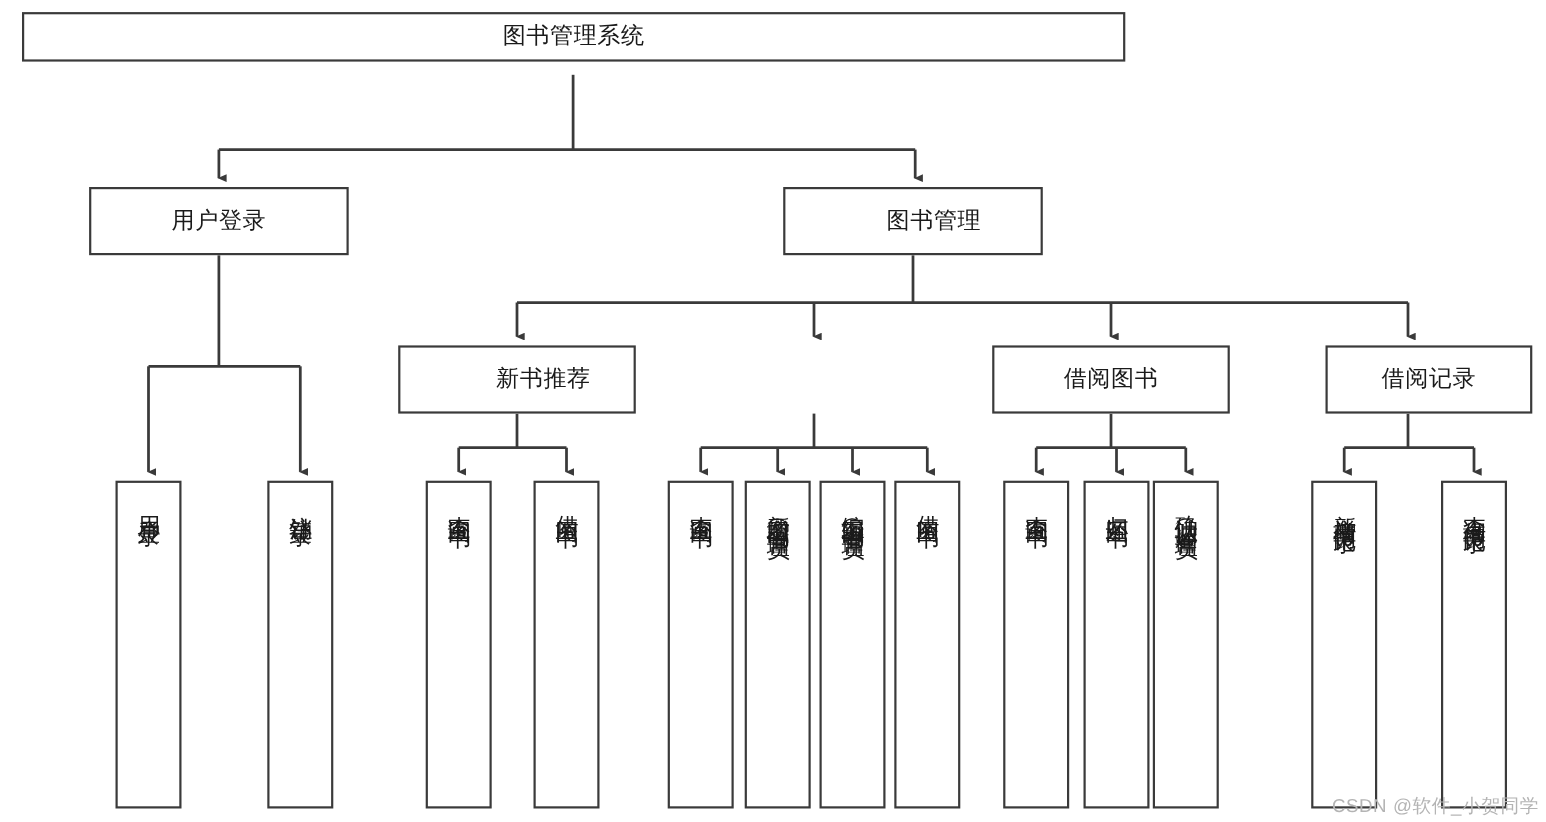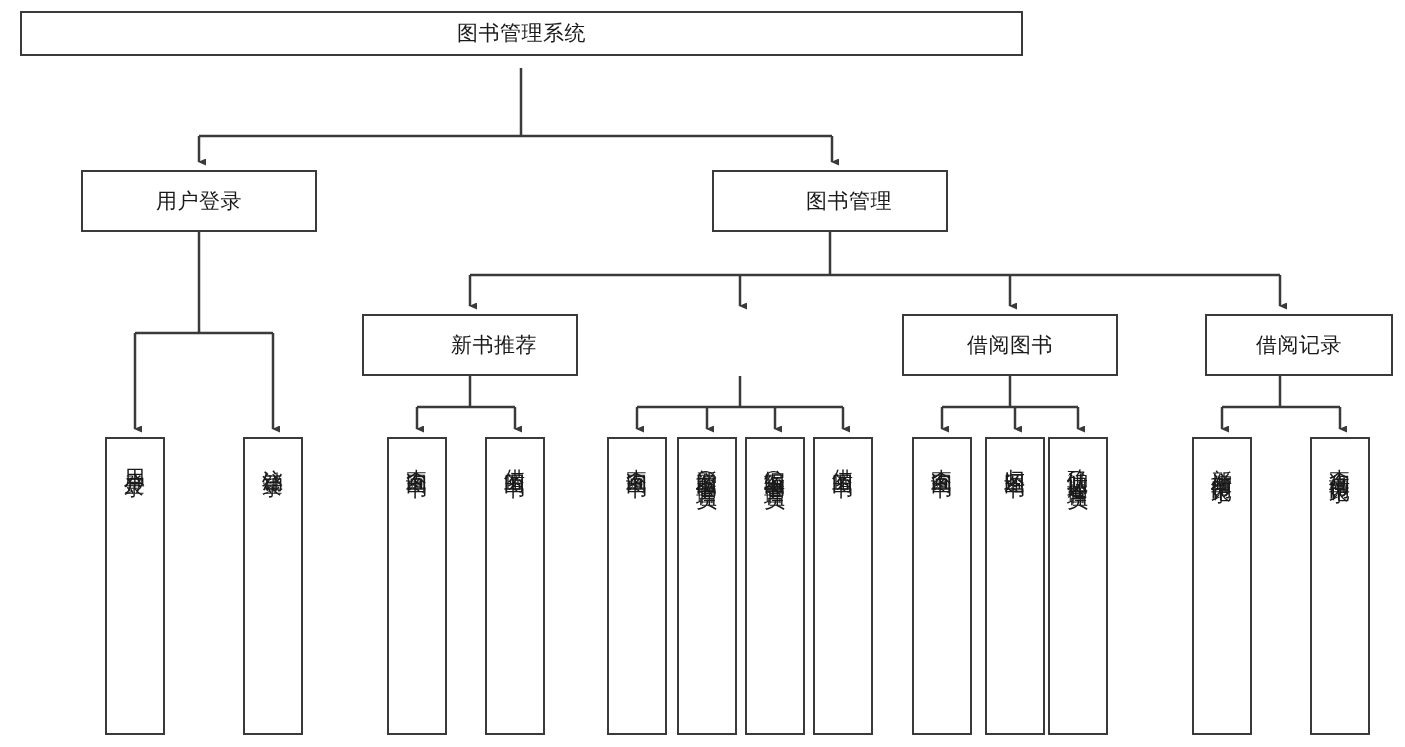--- a/index.html
+++ b/index.html
@@ -192,14 +192,15 @@
     <span class="node-label">确认归还（管理员）</span>
   </div>
 
   <div class="node v-node" style="left:1192px; top:437px; width:60px; height:298px;">
     <span class="node-label">新增借阅记录</span>
   </div>
   <div class="node v-node" style="left:1310px; top:437px; width:60px; height:298px;">
     <span class="node-label">查询借阅记录</span>
   </div>
 
+  <div id="watermark">CSDN @软件_小贺同学</div>
 
 </div>
 
 </body></html>

